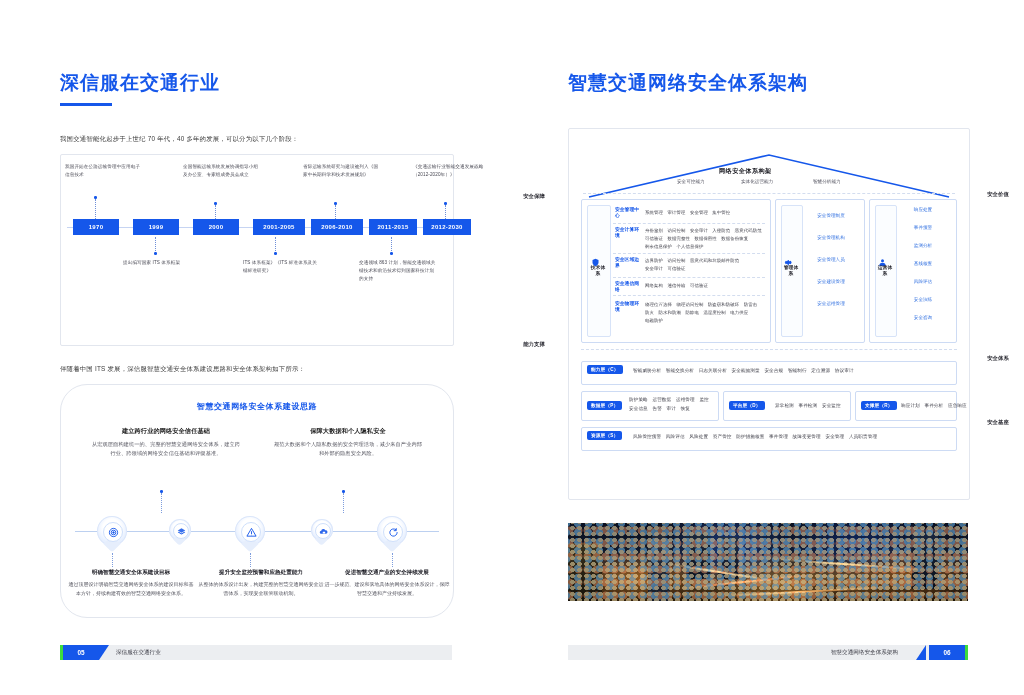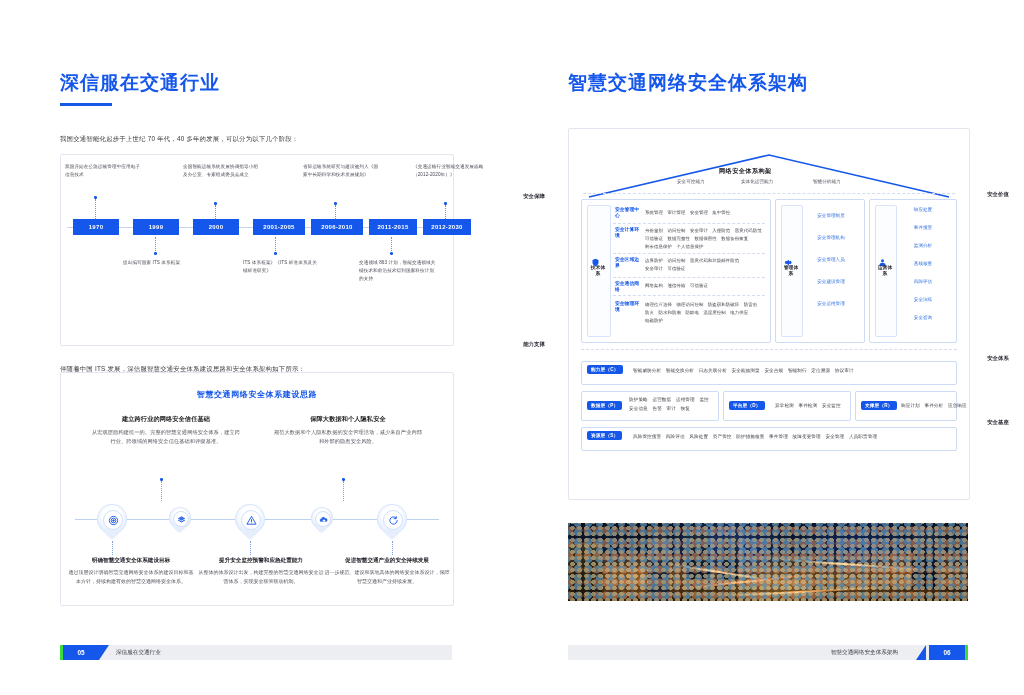--- a/index.html
+++ b/index.html
@@ -176,21 +176,21 @@
       <div class="tl-dot" style="left:329px;top:97px;"></div>
 
       <div class="tl-note" style="left:62px;top:104px;">提出编写国家 ITS 体系框架</div>
       <div class="tl-note" style="left:182px;top:104px;">ITS 体系框架》《ITS 标准体系及关键标准研究》</div>
       <div class="tl-note" style="left:298px;top:104px;">交通领域 863 计划，智能交通领域关键技术和前沿技术得到国家科技计划的支持</div>
     </div>
   </div>
 
   <div class="lead" style="position:absolute;left:60px;top:364px;width:400px;">伴随着中国 ITS 发展，深信服智慧交通安全体系建设思路和安全体系架构如下所示：</div>
 
-  <div class="card" style="position:absolute;left:60px;top:372px;width:392px;height:232px;">
+  <div class="card" style="position:absolute;left:60px;top:384px;width:392px;height:232px;border-radius:27px;">
     <div class="cc-title" style="position:absolute;left:0;right:0;top:16px;">智慧交通网络安全体系建设思路</div>
 
     <div class="cc-col" style="left:30px;top:42px;">
       <div class="cc-h">建立跨行业的网络安全信任基础</div>
       <div class="cc-p">从宏观层面构建统一的、完整的智慧交通网络安全体系，建立跨行业、跨领域的网络安全信任基础和评级基准。</div>
     </div>
     <div class="cc-col" style="left:212px;top:42px;">
       <div class="cc-h">保障大数据和个人隐私安全</div>
       <div class="cc-p">规范大数据和个人隐私数据的安全管理活动，减少来自产业内部和外部的隐患安全风险。</div>
     </div>

